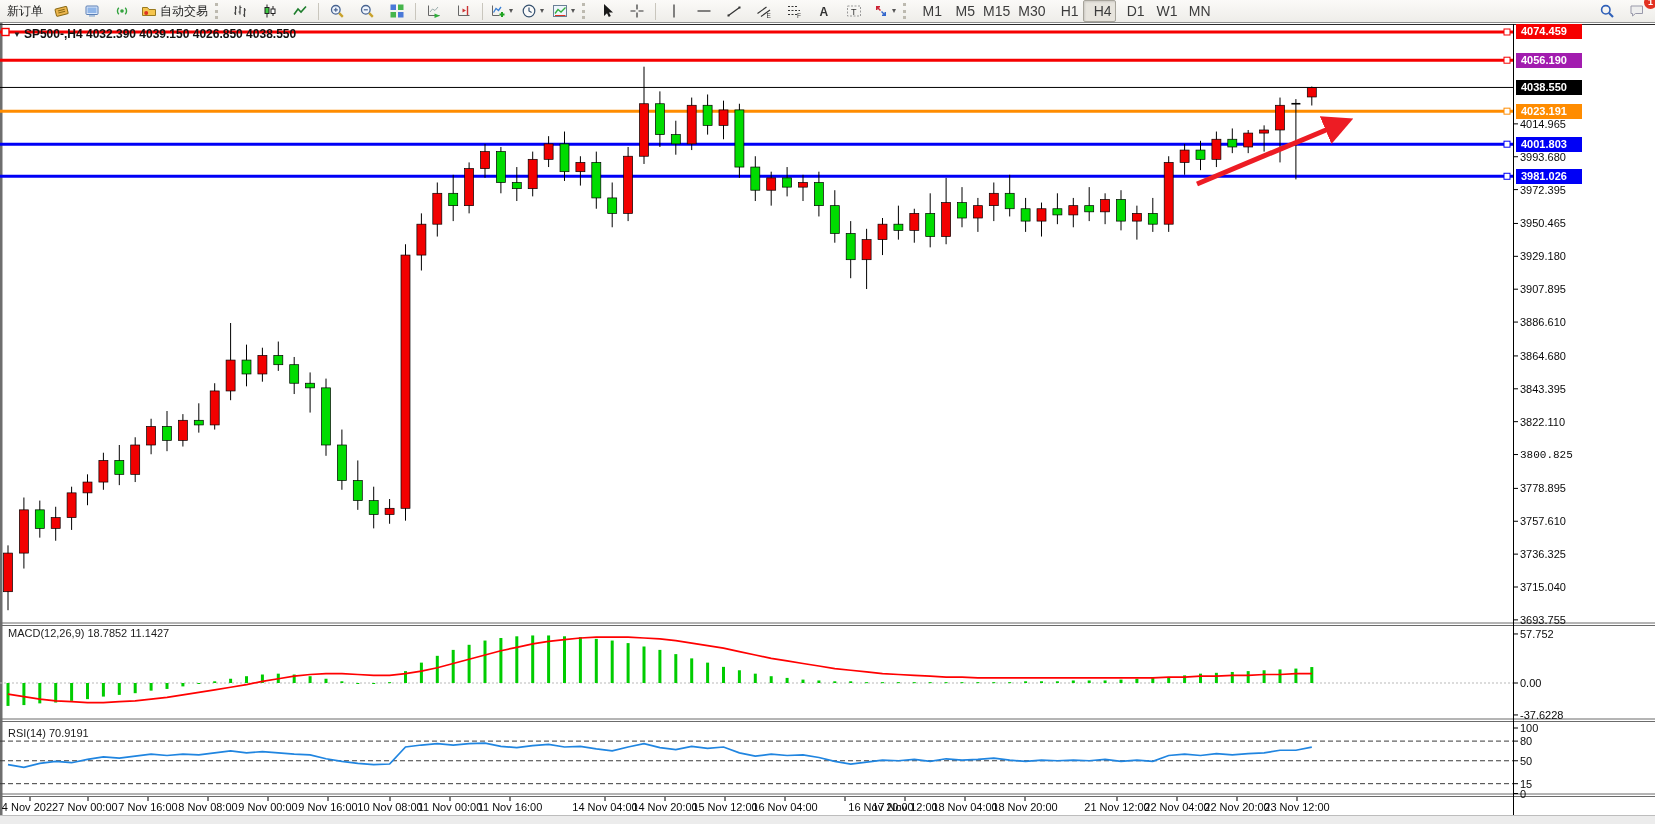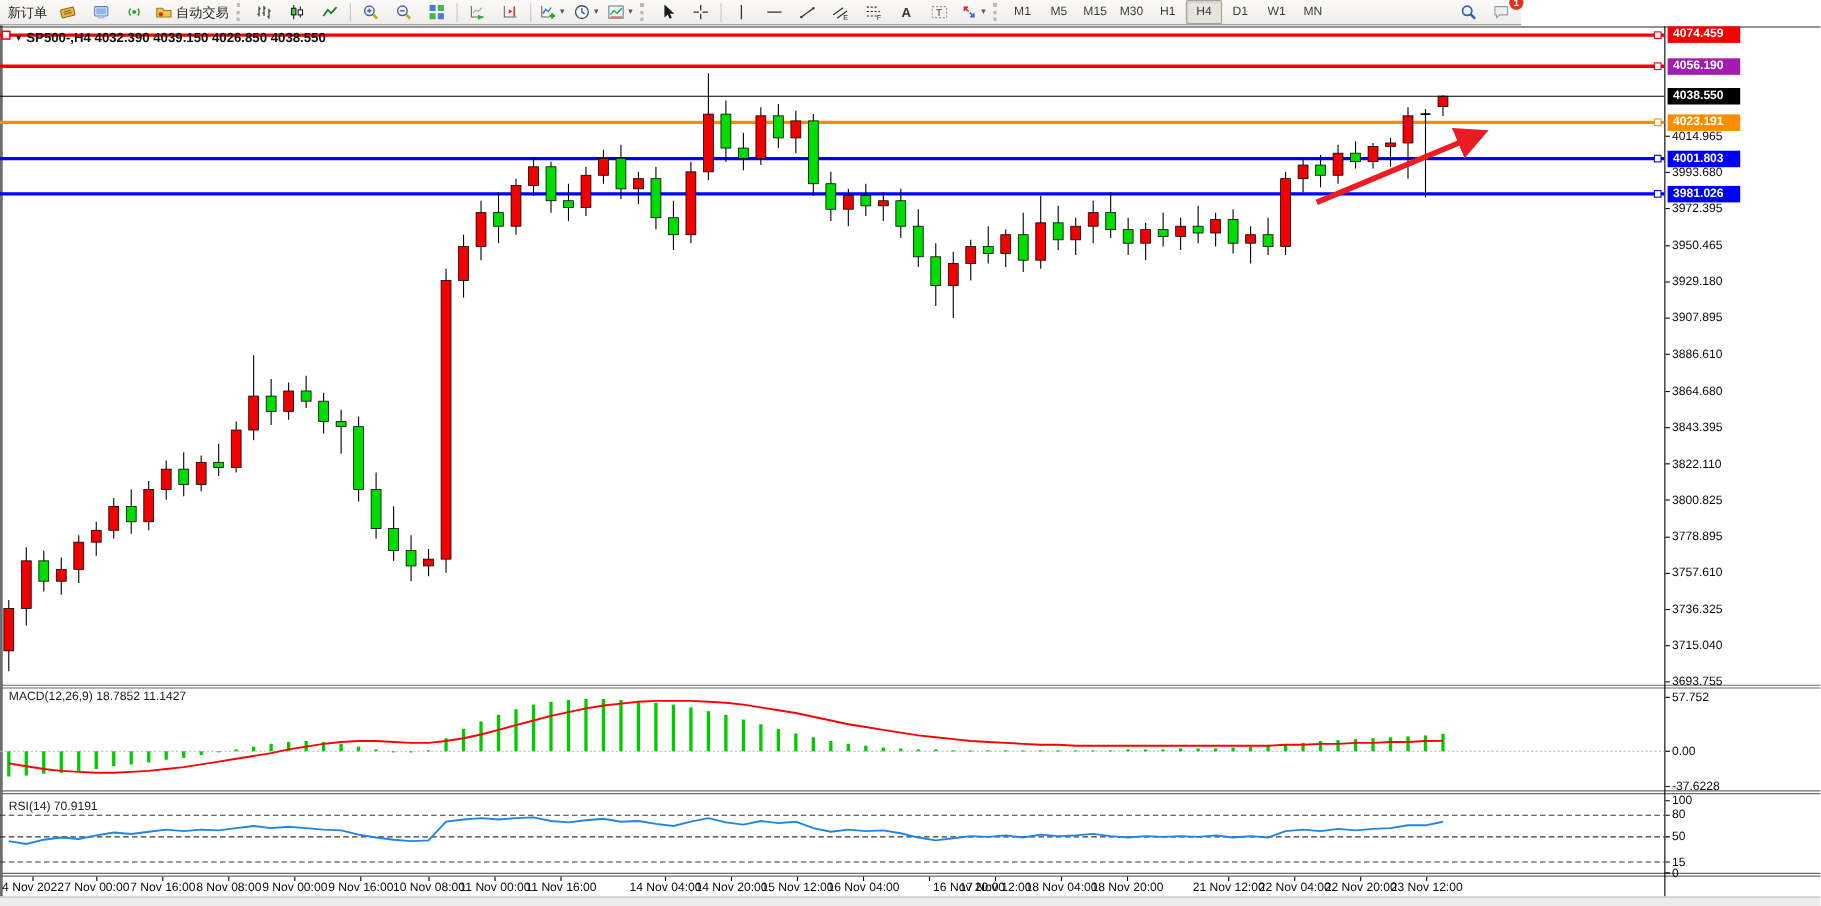--- a/index.html
+++ b/index.html
@@ -1,24 +1,24 @@
 <!DOCTYPE html>
 <html><head>
 <meta charset="utf-8">
 <style>
   html,body{margin:0;padding:0;width:1655px;height:824px;overflow:hidden;
     font-family:"Liberation Sans",sans-serif;background:#fff;position:relative;}
   
-  #toolbar{position:absolute;top:0;left:0;width:1383px;height:23px;z-index:3;
+  #toolbar{position:absolute;top:0;left:0;width:1655px;height:23px;z-index:3;
     background:linear-gradient(#fbfaf8,#eeede9);border-bottom:1px solid #8e8e8e;
     display:flex;align-items:center;padding:0 3px;box-sizing:border-box;}
   .tbtn{height:20px;min-width:22px;display:flex;align-items:center;justify-content:center;
     gap:3px;padding:0 3px;border:1px solid transparent;border-radius:2px;font-size:12px;color:#222;}
   .tbtn svg{display:block;}
-  .tf{min-width:25px;font-size:11px;color:#3c3c3c;justify-content:center;}
+  .tf{min-width:25px;font-size:14px;color:#3c3c3c;justify-content:flex-end;}
   .tf.active{background:#e7e4dd;border:1px solid #a7a49b;box-shadow:inset 1px 1px 2px rgba(0,0,0,.12);}
   .sep{width:1px;height:17px;background:#c9c6bd;margin:0 3px;flex:0 0 auto;}
   .grip{width:3px;height:16px;border-left:3px dotted #bdbab0;margin:0 4px 0 3px;flex:0 0 auto;}
   .tb-right{margin-left:auto;display:flex;align-items:center;}
   .caret{font-size:8px;color:#555;line-height:8px;}
   .badge{position:absolute;top:-5px;right:-6px;background:#e23222;color:#fff;font-size:9px;
     width:13px;height:13px;border-radius:50%;line-height:13px;text-align:center;font-weight:bold;}
   
   #gfx{position:absolute;top:0;left:0;z-index:1;}
   #overlays{position:absolute;top:0;left:0;width:1655px;height:824px;z-index:2;pointer-events:none;}
@@ -611,21 +611,21 @@
     <div class="axis-tick" style="top: 117.867px;">4014.965</div>
     <div class="axis-tick" style="top: 150.734px;">3993.680</div>
     <div class="axis-tick" style="top: 183.602px; text-align: center;">3972.395</div>
     <div class="axis-tick" style="top: 217.465px;">3950.465</div>
     <div class="axis-tick" style="top: 250.333px;">3929.180</div>
     <div class="axis-tick" style="top: 283.2px;">3907.895</div>
     <div class="axis-tick" style="top: 316.068px;">3886.610</div>
     <div class="axis-tick" style="top: 349.931px;">3864.680</div>
     <div class="axis-tick" style="top: 382.799px;">3843.395</div>
     <div class="axis-tick" style="top: 415.666px;">3822.110</div>
-    <div class="axis-tick" style="top: 448.534px;">3800.825</div>
+    <div class="axis-tick" style="top: 448.534px; font-family: Liberation Mono, monospace;">3800.825</div>
     <div class="axis-tick" style="top: 482.397px;">3778.895</div>
     <div class="axis-tick" style="top: 515.265px;">3757.610</div>
     <div class="axis-tick" style="top: 548.132px;">3736.325</div>
     <div class="axis-tick" style="top: 581px;">3715.040</div>
     <div class="axis-tick" style="top: 613.868px;">3693.755</div>
     <div class="axis-tick" style="top: 627.969px;">57.752</div>
     <div class="axis-tick" style="top: 677px;">0.00</div>
     <div class="axis-tick" style="top: 708.942px;">-37.6228</div>
     <div class="axis-tick" style="top: 722px;">100</div>
     <div class="axis-tick" style="top: 735.1px;">80</div>

